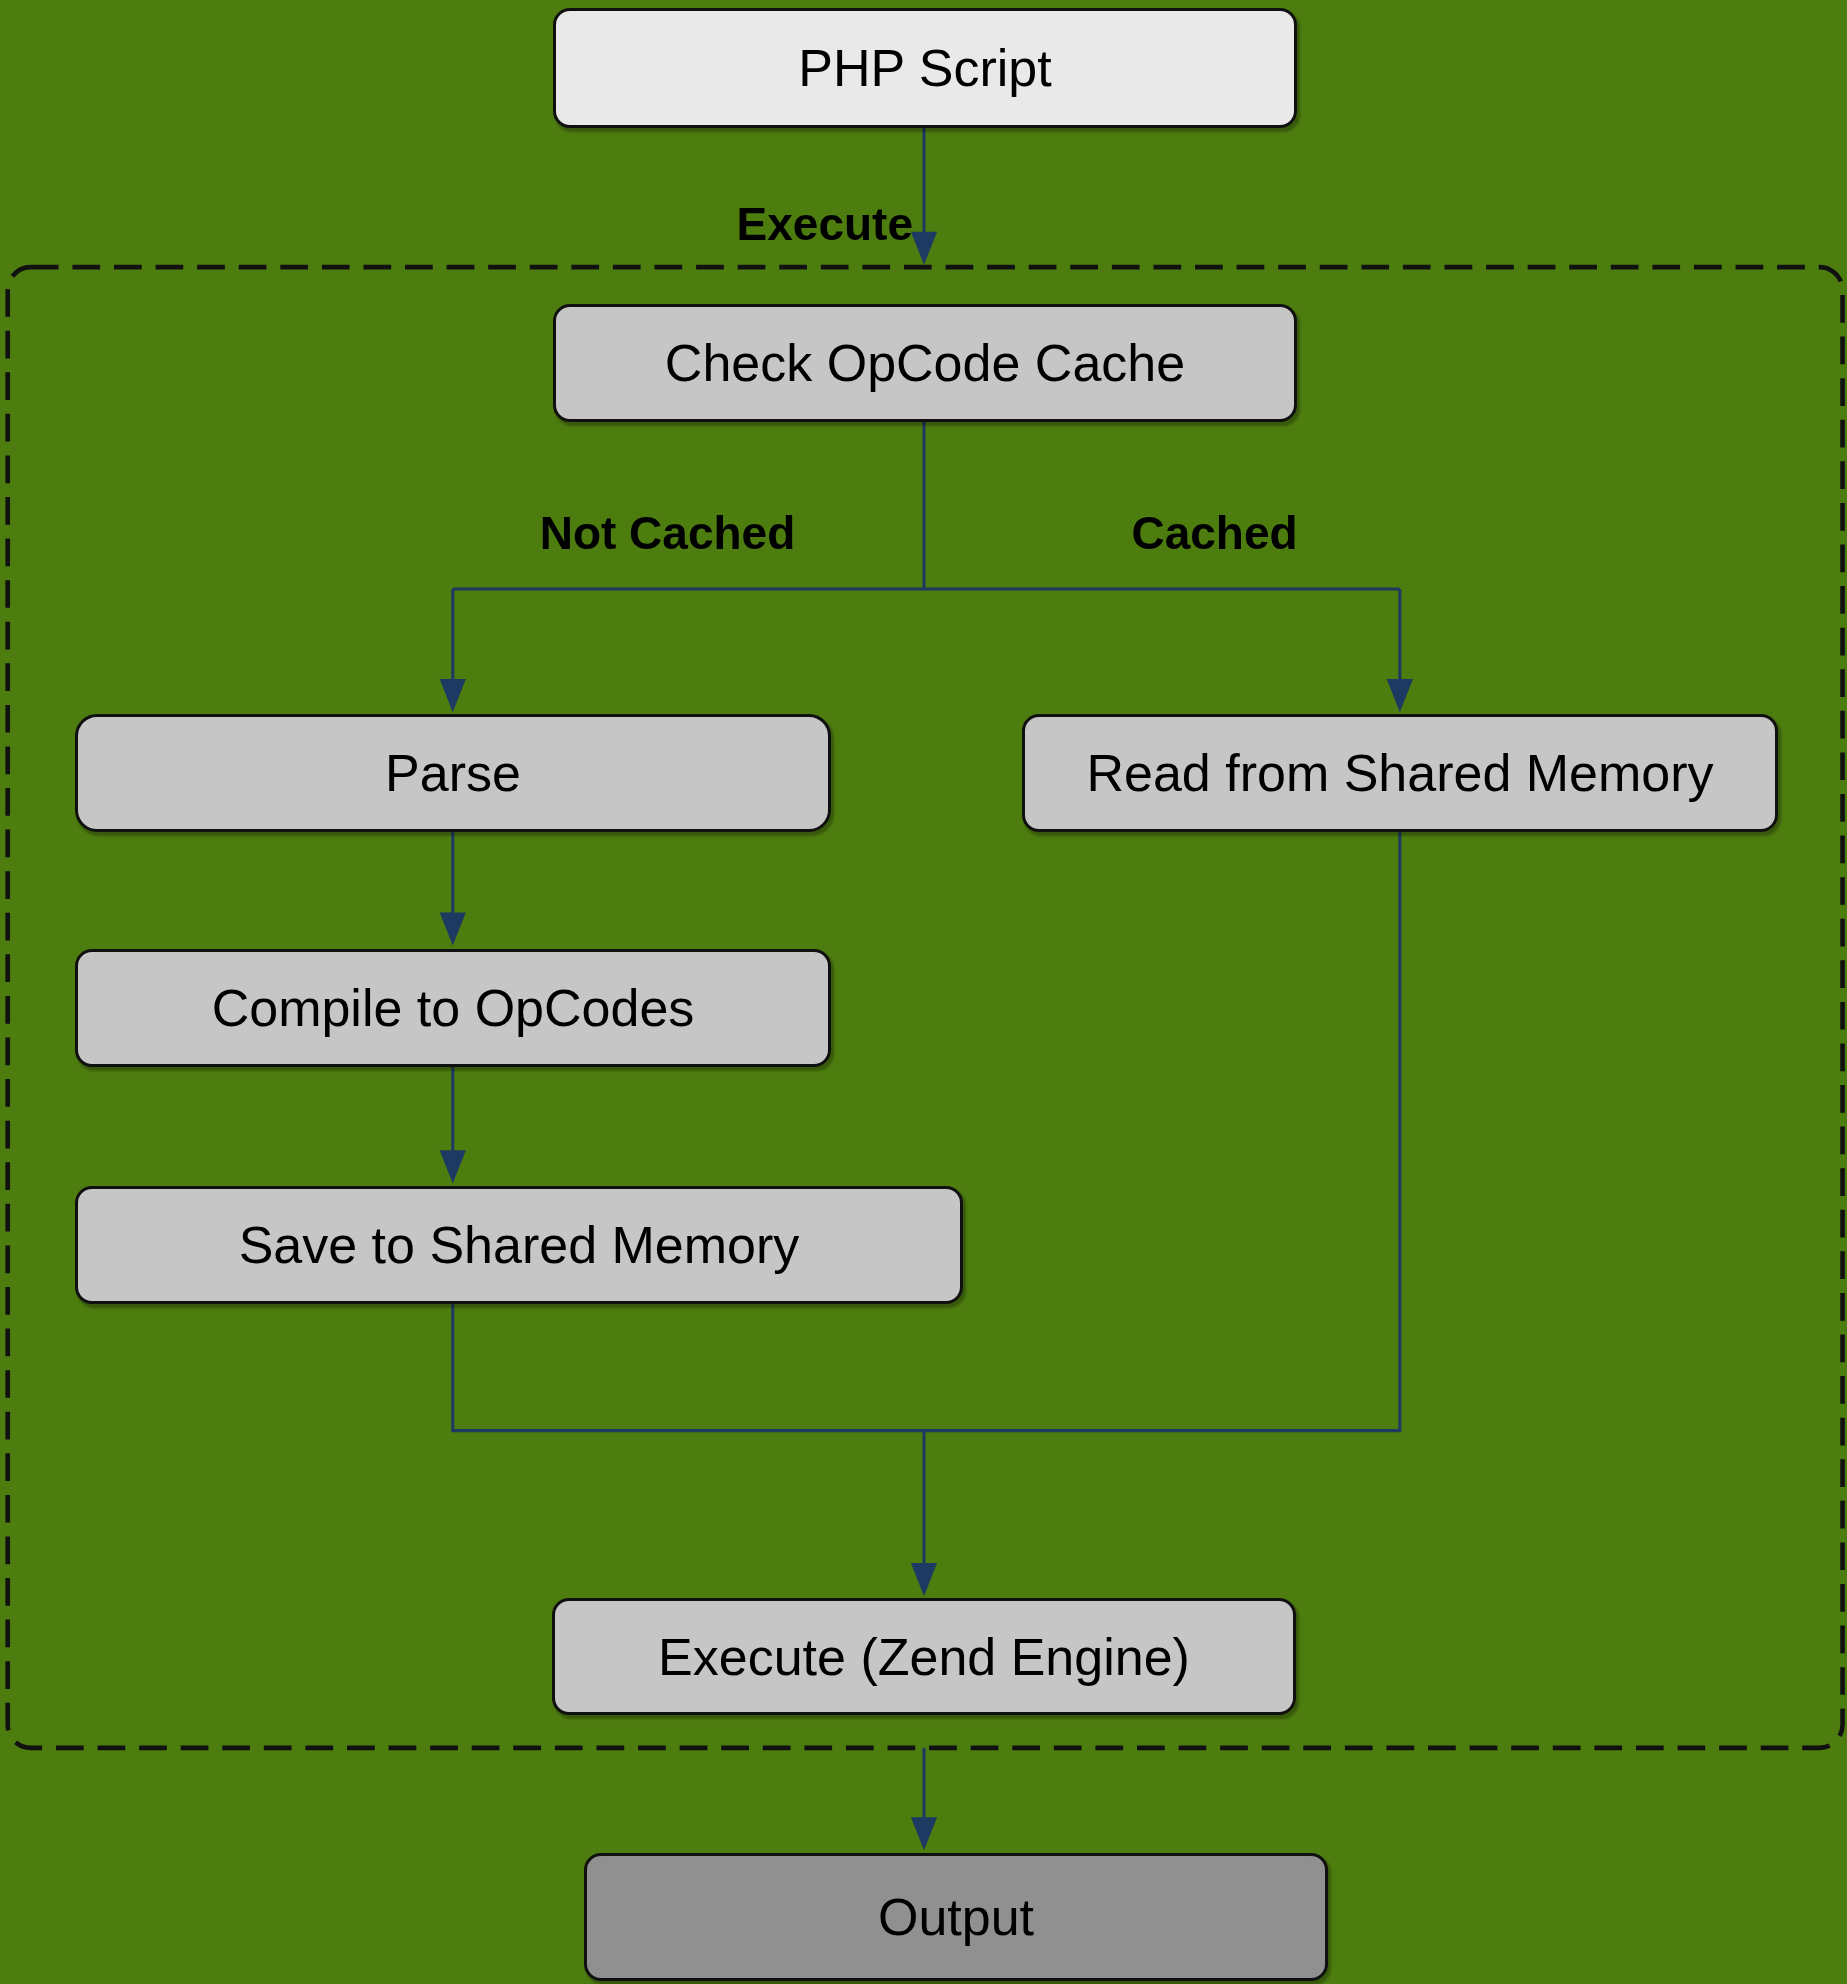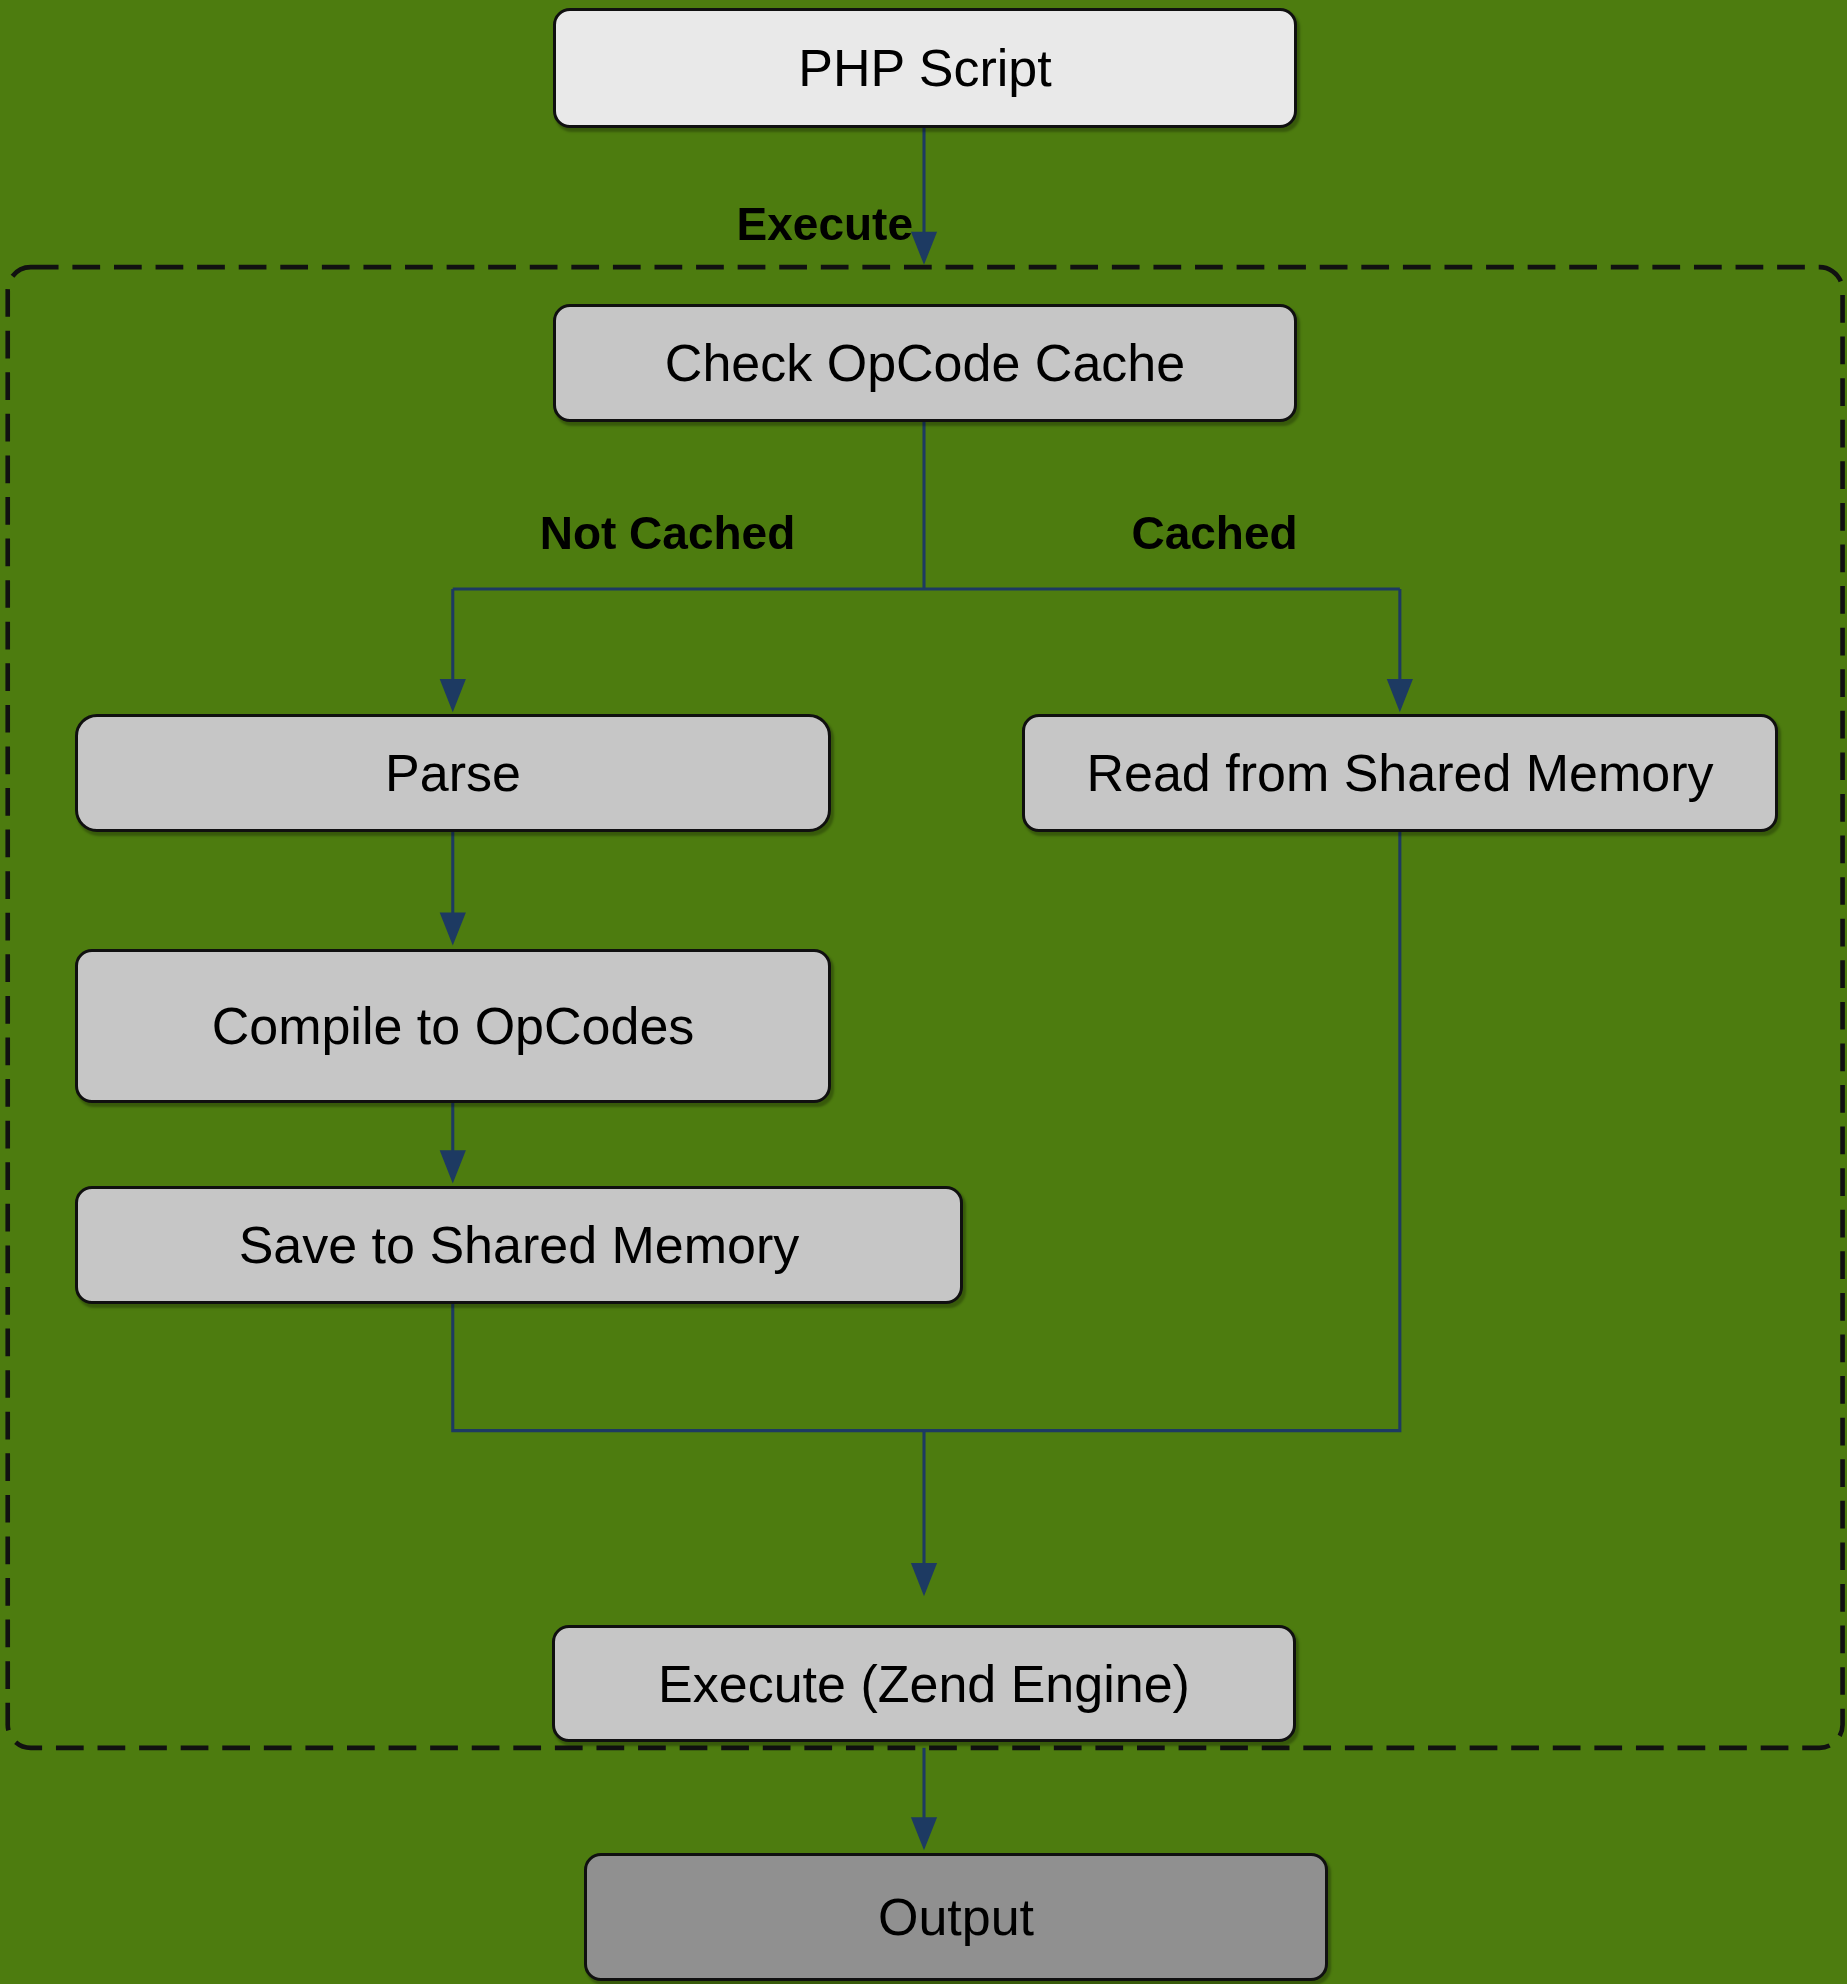--- a/index.html
+++ b/index.html
@@ -56,23 +56,23 @@
     white-space:nowrap;
   }
   .node.light{background:var(--c-light);}
   .node.mid{background:var(--c-mid);}
   .node.dark{background:var(--c-dark);}
 
   .n-php     {left:553px;  top:7.7px;   width:744px; height:120px;}
   .n-check   {left:553px;  top:304px;  width:744px; height:118px;}
   .n-parse   {left:75px;   top:714px;  width:756px; height:118px;border-radius:22px;}
   .n-read    {left:1022px; top:714px;  width:756px; height:118px;}
-  .n-compile {left:75px;   top:949px; width:756px; height:154px;}
+  .n-compile {left:75px;   top:949px; width:756px; height:118px;}
   .n-save    {left:75px;   top:1186px; width:888px; height:118px;}
-  .n-execute {left:552px;  top:1598px; width:744px; height:117px;margin-top:27px;}
+  .n-execute {left:552px;  top:1598px; width:744px; height:117px;}
   .n-output  {left:552px;  top:1853px; width:744px; height:128px;margin-left:32px;}
 
   .edge-label{
     position:absolute;
     font-weight:bold;
     font-size:46px;
     line-height:51px;
     color:var(--c-text);
     white-space:nowrap;
   }

